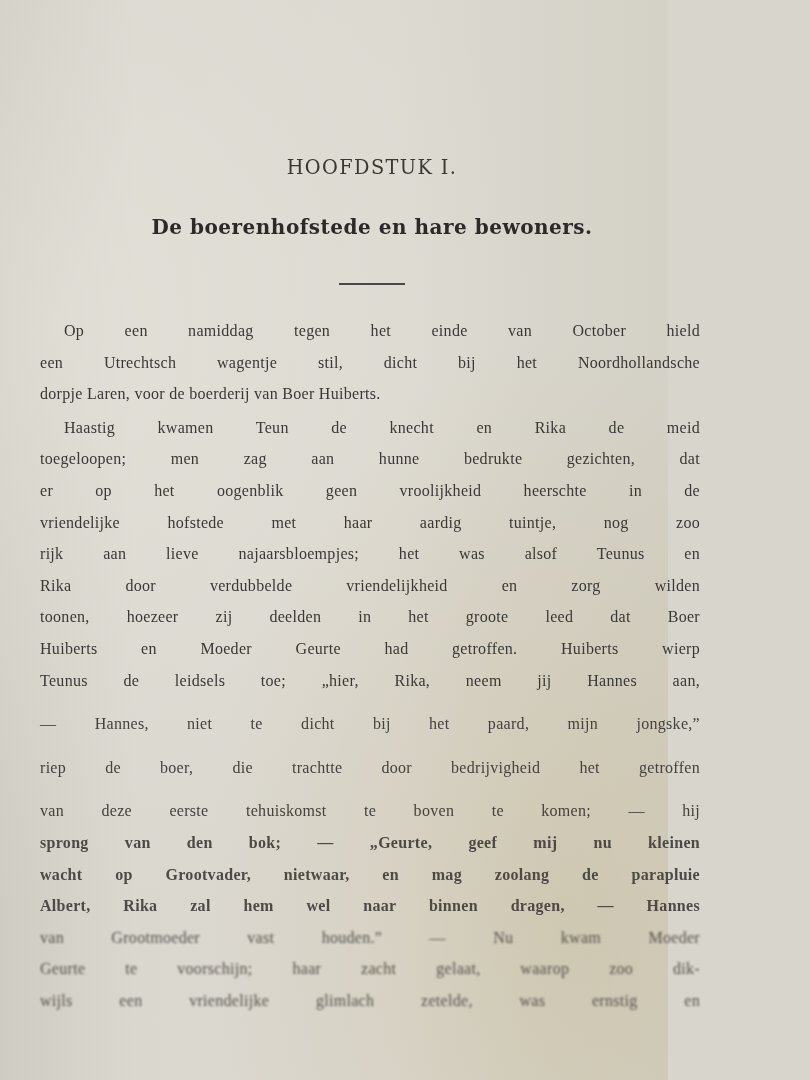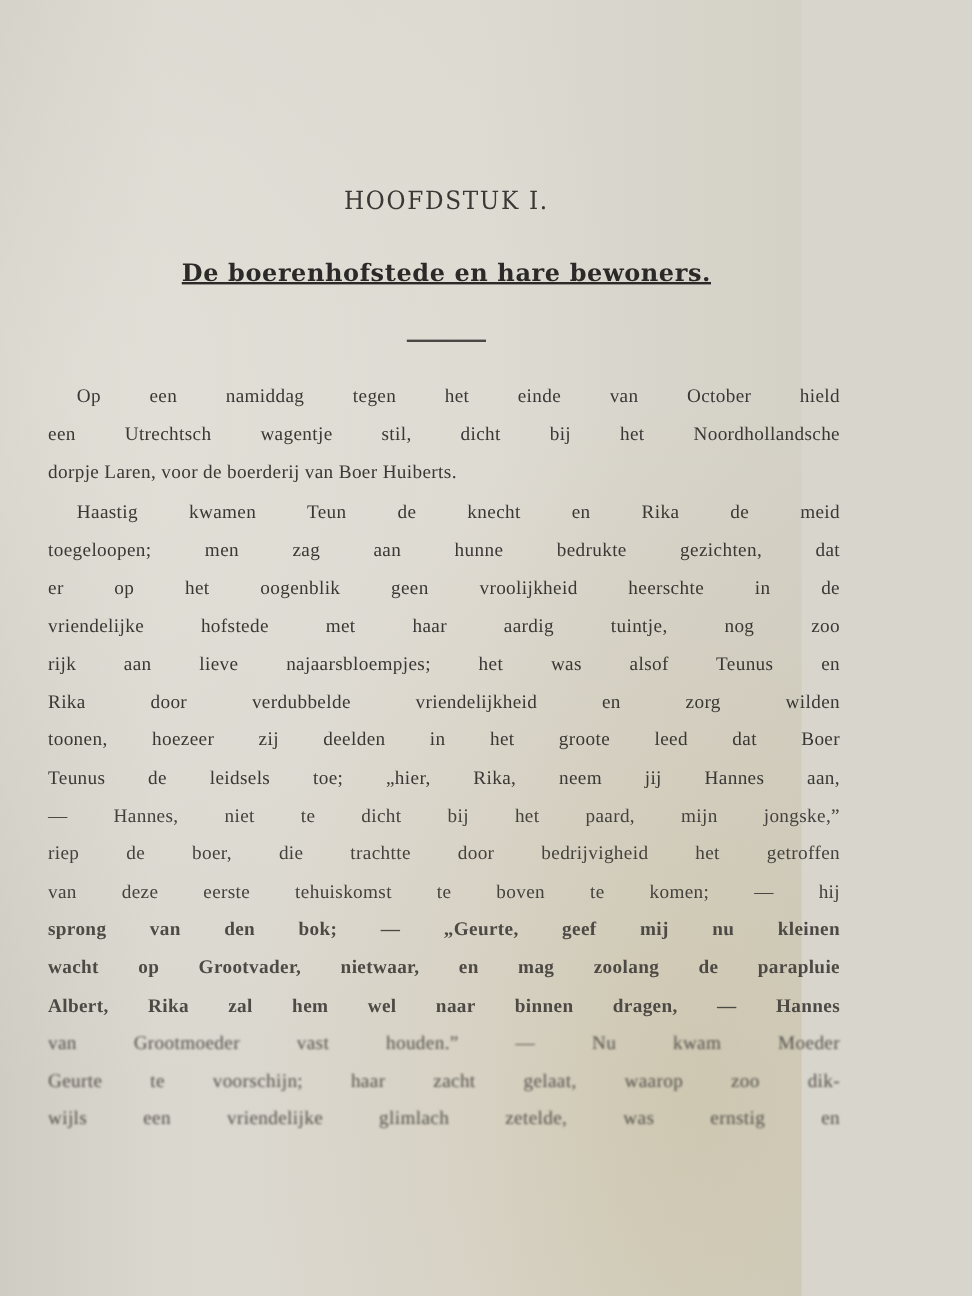--- a/index.html
+++ b/index.html
@@ -39,21 +39,20 @@
       position: absolute;
       left: 0;
       width: 744px;
       top: 215px;
       text-align: center;
       font-family: "DejaVu Serif", serif;
       font-weight: bold;
       font-size: 20px;
       letter-spacing: 0.5px;
       color: #2c2a28;
-      text-decoration: underline;
     }
     .divider {
       position: absolute;
       left: 339px;
       top: 283px;
       width: 66px;
       height: 2px;
       background: #4a4744;
     }
     .body-text {
@@ -68,21 +67,21 @@
       height: 31.6px;
       line-height: 31.6px;
       font-size: 16px;
       white-space: nowrap;
       text-align: justify;
       text-align-last: justify;
       letter-spacing: 0.3px;
     }
     .line.indent { padding-left: 24px; }
     .line.last { text-align-last: left; }
-    .line.blur1 { color: #45423e; filter: blur(0.3px); }
+    .line.blur1 { color: #45423e; filter: blur(0.3px); margin-top: 12px; }
     .line.blur2 { color: #4d4a45; filter: blur(0.6px); font-weight: bold; }
     .line.blur3 { color: #55524c; filter: blur(0.9px); }
     .para-gap { height: 2px; }
   </style>
 </head>
 <body>
 
 <div class="page">
 
   <div class="chapter-heading">HOOFDSTUK I.</div>
@@ -102,20 +101,21 @@
     <div class="para-gap"></div>
 
     <div class="paragraph">
       <div class="line indent">Haastig kwamen Teun de knecht en Rika de meid</div>
       <div class="line">toegeloopen; men zag aan hunne bedrukte gezichten, dat</div>
       <div class="line">er op het oogenblik geen vroolijkheid heerschte in de</div>
       <div class="line">vriendelijke hofstede met haar aardig tuintje, nog zoo</div>
       <div class="line">rijk aan lieve najaarsbloempjes; het was alsof Teunus en</div>
       <div class="line">Rika door verdubbelde vriendelijkheid en zorg wilden</div>
       <div class="line">toonen, hoezeer zij deelden in het groote leed dat Boer</div>
+      <div class="line">Huiberts en Moeder Geurte had getroffen. Huiberts wierp</div>
       <div class="line">Teunus de leidsels toe; „hier, Rika, neem jij Hannes aan,</div>
       <div class="line blur1">— Hannes, niet te dicht bij het paard, mijn jongske,”</div>
       <div class="line blur1">riep de boer, die trachtte door bedrijvigheid het getroffen</div>
       <div class="line blur1">van deze eerste tehuiskomst te boven te komen; — hij</div>
       <div class="line blur2">sprong van den bok; — „Geurte, geef mij nu kleinen</div>
       <div class="line blur2">wacht op Grootvader, nietwaar, en mag zoolang de parapluie</div>
       <div class="line blur2">Albert, Rika zal hem wel naar binnen dragen, — Hannes</div>
       <div class="line blur3">van Grootmoeder vast houden.” — Nu kwam Moeder</div>
       <div class="line blur3">Geurte te voorschijn; haar zacht gelaat, waarop zoo dik-</div>
       <div class="line blur3">wijls een vriendelijke glimlach zetelde, was ernstig en</div>

